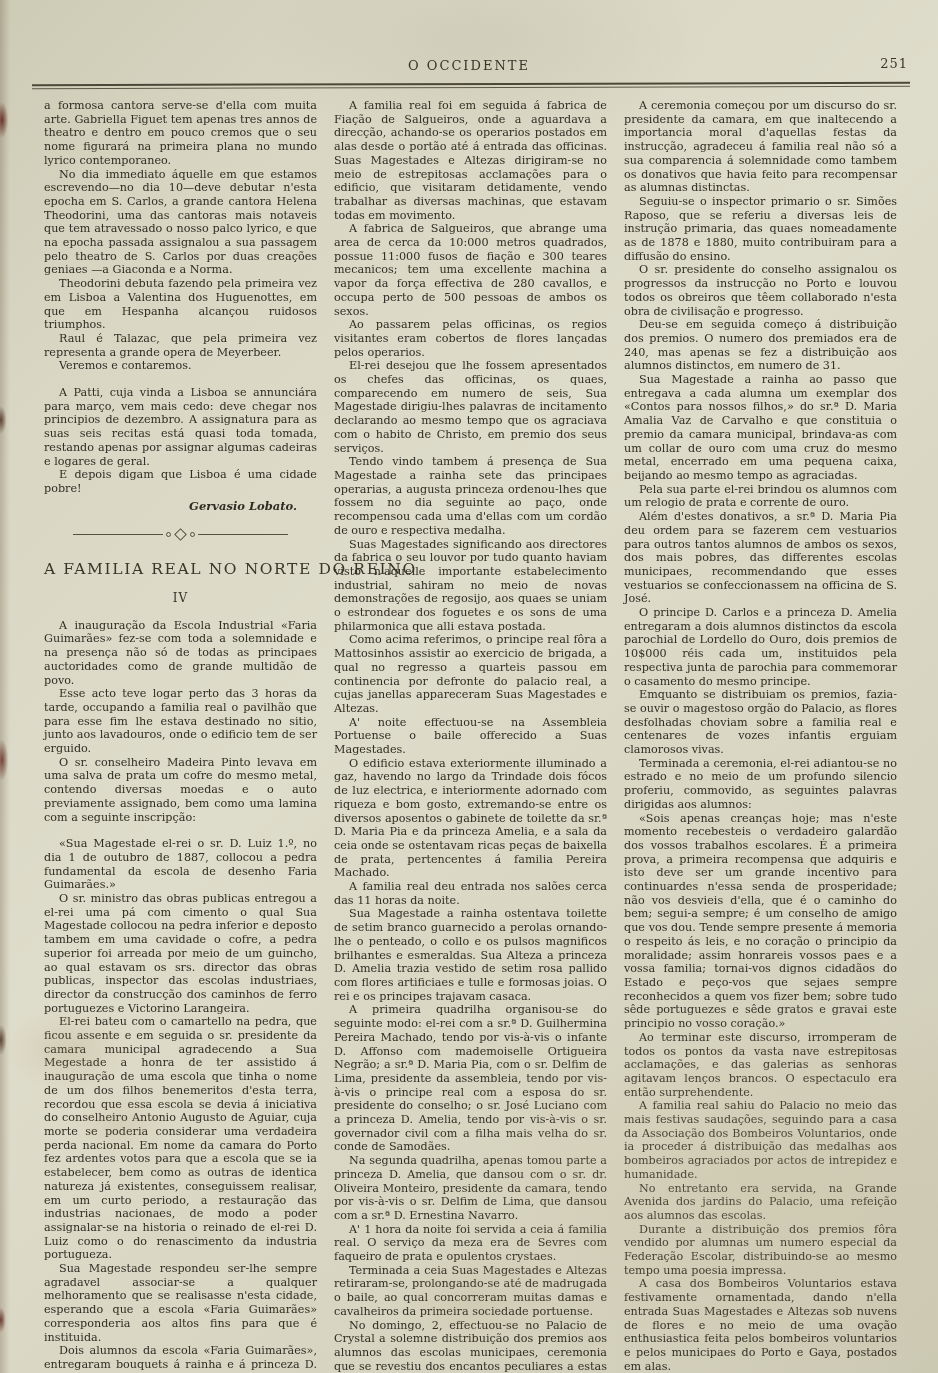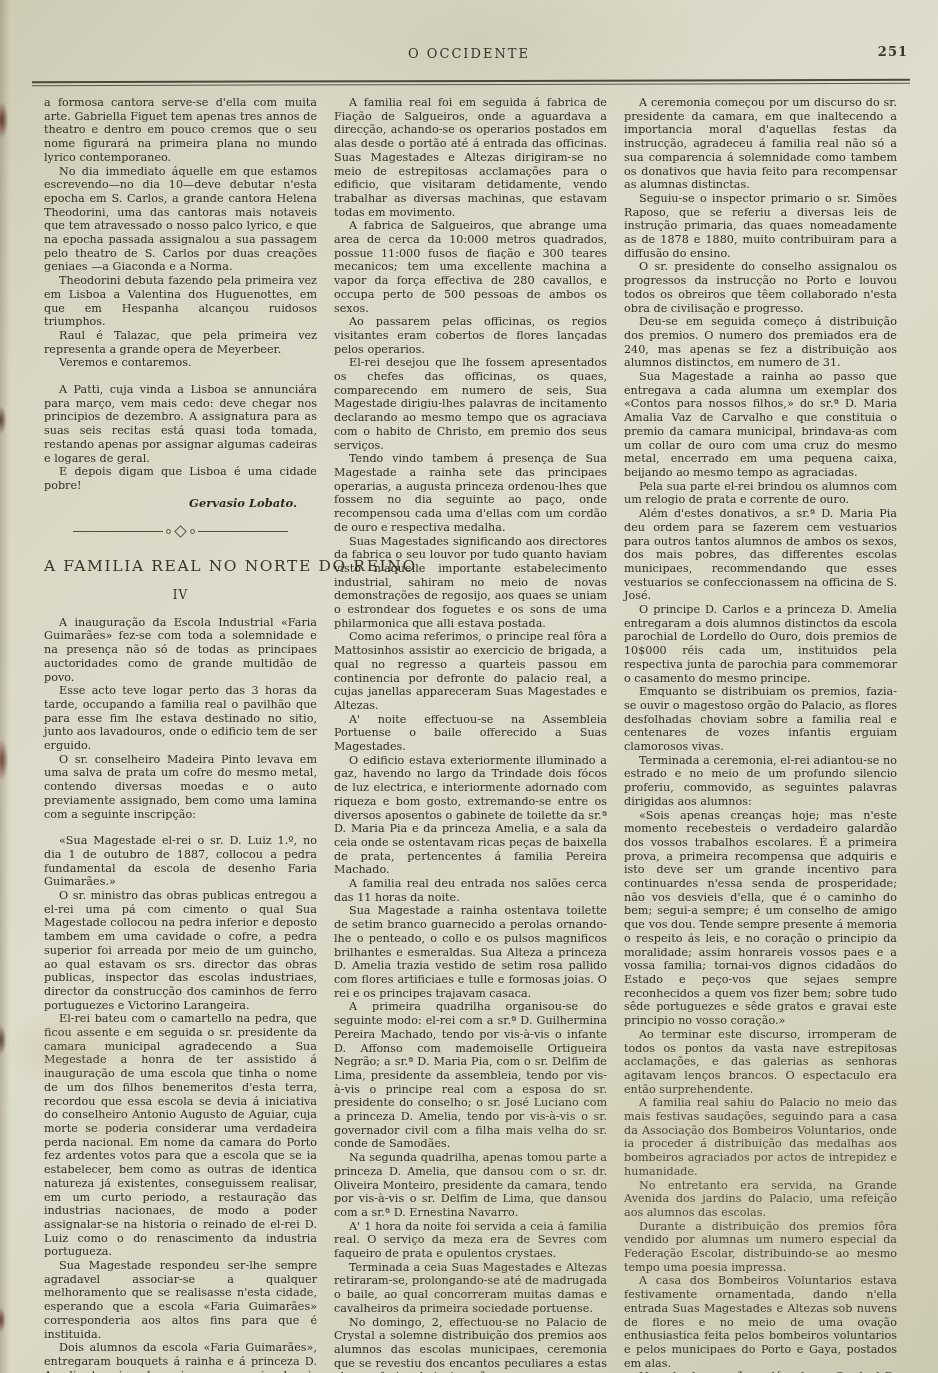--- a/index.html
+++ b/index.html
@@ -21,27 +21,27 @@
   }
   .scan-edge{position:absolute;left:0;top:0;width:10px;height:100%;pointer-events:none;
     background:
       radial-gradient(ellipse 9px 26px at 2px 120px, rgba(92,30,20,.85), transparent 70%),
       radial-gradient(ellipse 8px 20px at 1px 420px, rgba(70,40,25,.8), transparent 70%),
       radial-gradient(ellipse 9px 30px at 2px 760px, rgba(92,30,20,.75), transparent 70%),
       radial-gradient(ellipse 8px 22px at 1px 1040px, rgba(70,40,25,.8), transparent 70%),
       radial-gradient(ellipse 7px 18px at 1px 1320px, rgba(92,30,20,.8), transparent 70%),
       linear-gradient(to right, rgba(80,60,40,.25), transparent);
   }
-  .masthead{position:relative;height:80px;}
+  .masthead{position:relative;height:71px;margin-top:12px;}
   .masthead .title{
     position:absolute;left:0;right:0;top:46px;text-align:center;
     font-size:13px;letter-spacing:2px;color:#3a362b;
   }
   .masthead .pageno{
-    position:absolute;right:30px;top:44px;font-size:13px;color:#3a362b;letter-spacing:1px;font-weight:bold;
+    position:absolute;right:30px;top:44px;font-size:13px;color:#3a362b;letter-spacing:1px;
   }
   .double-rule{position:relative;margin:0 28px 0 32px;height:6px;}
   .double-rule .r1{display:block;height:2px;background:#4c483a;transform:rotate(-0.15deg);}
   .double-rule .r2{display:block;height:1px;margin-top:2px;background:#5c5847;transform:rotate(-0.15deg);}
   .columns{
     display:flex;gap:17px;padding:10px 30px 0 44px;
     align-items:flex-start;
   }
   .col{width:273px;flex:0 0 273px;}
   p.paragraph{

